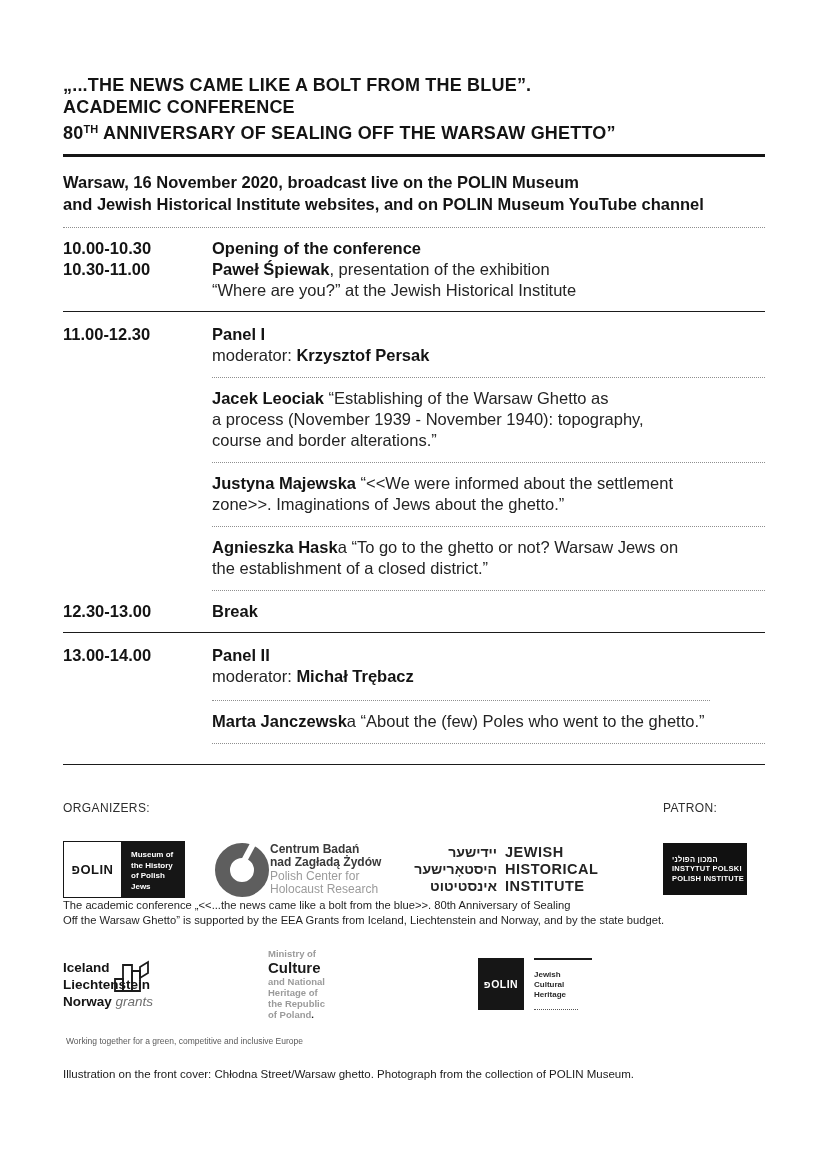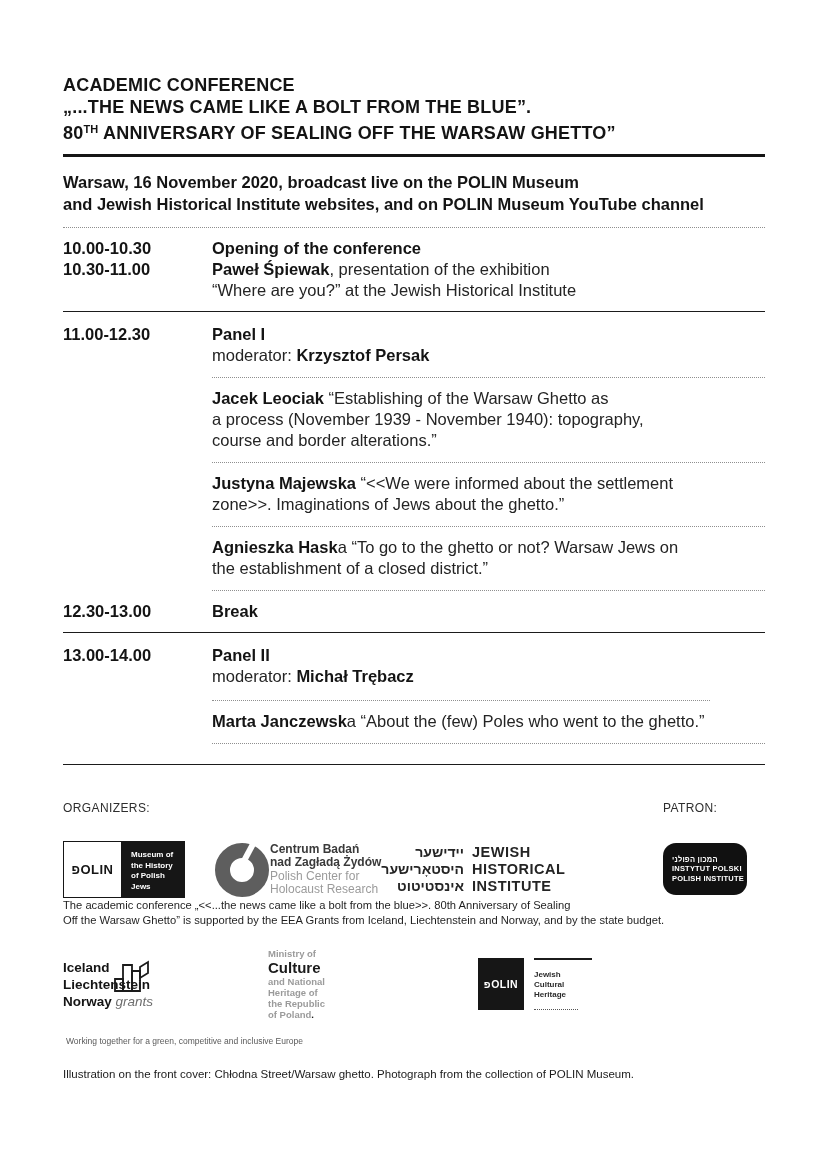--- a/index.html
+++ b/index.html
@@ -47,25 +47,25 @@
                      padding:9px 4px 0 9px; }
 
   .cbnz { display:flex; align-items:center; margin-left:30px; }
   .donut-wrap { position:relative; width:54px; height:54px; flex-shrink:0; }
   .donut { width:54px; height:54px; border-radius:50%; border:15px solid #5e5e5e; }
   .donut-slash { position:absolute; top:-3px; left:31px; width:6px; height:23px; background:#fff; transform:rotate(28deg); }
   .cbnz-text { margin-left:1px; font-size:12px; line-height:13.5px; }
   .cbnz-name { font-weight:700; color:#3a3a3a; }
   .cbnz-sub { color:#9b9b9b; }
 
-  .jhi { display:flex; align-items:center; }
+  .jhi { display:flex; align-items:center; margin-left:33px; }
   .jhi-heb { text-align:right; direction:rtl; font-weight:700; font-size:14px; line-height:17px; color:#242424; }
   .jhi-eng { margin-left:8px; font-weight:700; font-size:14.5px; line-height:17px; letter-spacing:0.5px; color:#242424; }
 
-  .pi-logo { width:84px; height:52px; background:#111; margin-top:28px; display:flex; align-items:center; padding:6px 4px 6px 6px;border-radius:13px; }
+  .pi-logo { width:84px; height:52px; background:#111; margin-top:28px; display:flex; align-items:center; padding:6px 4px 6px 6px; }
   .pi-text { color:#fff; font-size:7.5px; line-height:9.5px; font-weight:600; letter-spacing:0.2px; margin-left:3px; white-space:nowrap; }
 
   
   .support { font-size:11.2px; line-height:15px; color:#1f1f1f; }
 
   
   .fund-row { display:flex; margin-top:20px; align-items:center; }
   .eea { position:relative; width:145px; flex-shrink:0; }
   .eea-line { font-weight:700; font-size:13.5px; line-height:17px; color:#141414; }
   .eea-grants { font-weight:400; color:#6e6e6e;font-style:italic; }
@@ -87,22 +87,22 @@
   
   .motto { margin-top:16px; margin-left:3px; font-size:8.5px; color:#5a5a5a; }
   .credit { margin-top:22px; font-size:11.5px; color:#1b1b1b; }
 </style>
 </head>
 <body>
 
 <div class="page">
 
   <div class="title">
+    <div>„...THE NEWS CAME LIKE A BOLT FROM THE BLUE”.</div>
     <div>ACADEMIC CONFERENCE</div>
-    <div>„...THE NEWS CAME LIKE A BOLT FROM THE BLUE”.</div>
     <div><span>80</span><span class="sup">TH</span><span> ANNIVERSARY OF SEALING OFF THE WARSAW GHETTO”</span></div>
   </div>
   <div class="rule-thick"></div>
 
   <div class="intro">
     <div>Warsaw, 16 November 2020, broadcast live on the POLIN Museum</div>
     <div>and Jewish Historical Institute websites, and on POLIN Museum YouTube channel</div>
   </div>
 
   <div class="dot-full"></div>

